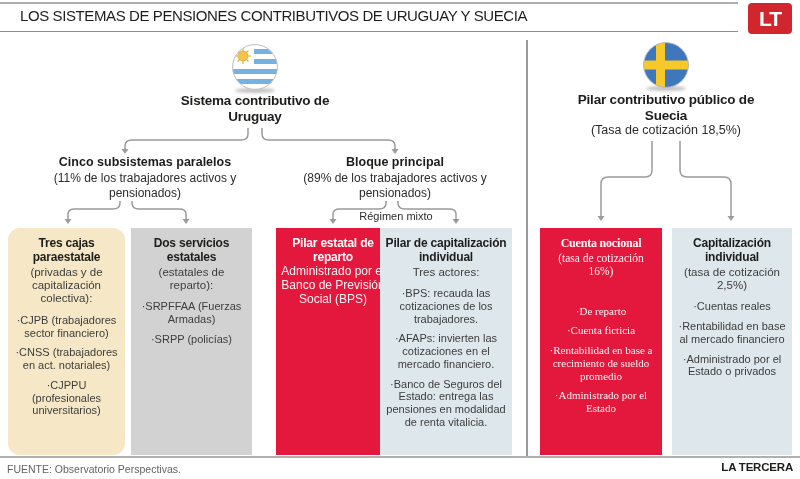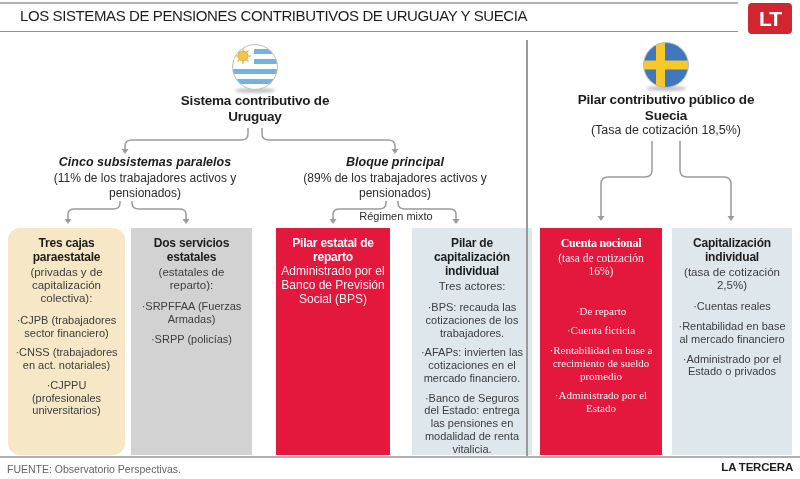--- a/index.html
+++ b/index.html
@@ -19,21 +19,21 @@
     border-radius:4px;letter-spacing:-1px;
   }
   .connectors{position:absolute;left:0;top:0;pointer-events:none;}
   .connectors path{fill:none;stroke:var(--line-gray,#9b9b9b);stroke-width:1.5;}
   .connectors polygon{fill:var(--line-gray,#9b9b9b);}
   .flag{position:absolute;}
   .flag-shadow{position:absolute;width:40px;height:5px;border-radius:50%;background:rgba(100,100,100,.4);filter:blur(1.5px);}
   .fh{position:absolute;text-align:center;font-weight:bold;font-size:13.5px;line-height:1.22;letter-spacing:-0.2px;}
   .fsub{position:absolute;text-align:center;font-size:12.5px;line-height:1.2;color:#2c2c2c;}
   .branch{position:absolute;text-align:center;}
-  .branch .bt{font-style:italic;font-weight:bold;font-size:12.5px;line-height:1.2;}
+  .branch .bt{font-weight:bold;font-size:12.5px;line-height:1.2;}
   .branch .bs{font-size:12px;line-height:1.24;color:#2c2c2c;margin-top:1px;}
   .regimen{position:absolute;left:343px;top:210px;width:106px;text-align:center;font-size:11px;color:#2c2c2c;}
   .box{
     position:absolute;top:228px;height:227px;box-sizing:border-box;
     padding:9px 5px;text-align:center;line-height:1.16;
   }
   .box .t{font-weight:bold;font-size:12px;letter-spacing:-0.2px;}
   .box .s{font-size:11.5px;margin-top:1px;color:#3d3d3d;}
   .box .items{margin-top:8px;}
   .box .items div{font-size:11px;margin-top:7px;color:#3d3d3d;}
@@ -148,21 +148,21 @@
       <div>·SRPFFAA (Fuerzas Armadas)</div>
       <div>·SRPP (policías)</div>
     </div>
   </div>
 
   <div class="box red" style="left:276px;width:114px;">
     <div class="t">Pilar estatal de reparto</div>
     <div class="body">Administrado por el Banco de Previsión Social (BPS)</div>
   </div>
 
-  <div class="box blue" style="left:412px;width:120px;">
+  <div class="box blue" style="left:380px;width:132px;">
     <div class="t">Pilar de capitalización individual</div>
     <div class="s">Tres actores:</div>
     <div class="items">
       <div>·BPS: recauda las cotizaciones de los trabajadores.</div>
       <div>·AFAPs: invierten las cotizaciones en el mercado financiero.</div>
       <div>·Banco de Seguros del Estado: entrega las pensiones en modalidad de renta vitalicia.</div>
     </div>
   </div>
 
   <div class="box red" style="left:540px;width:122px;font-family:Liberation Serif, serif;">

